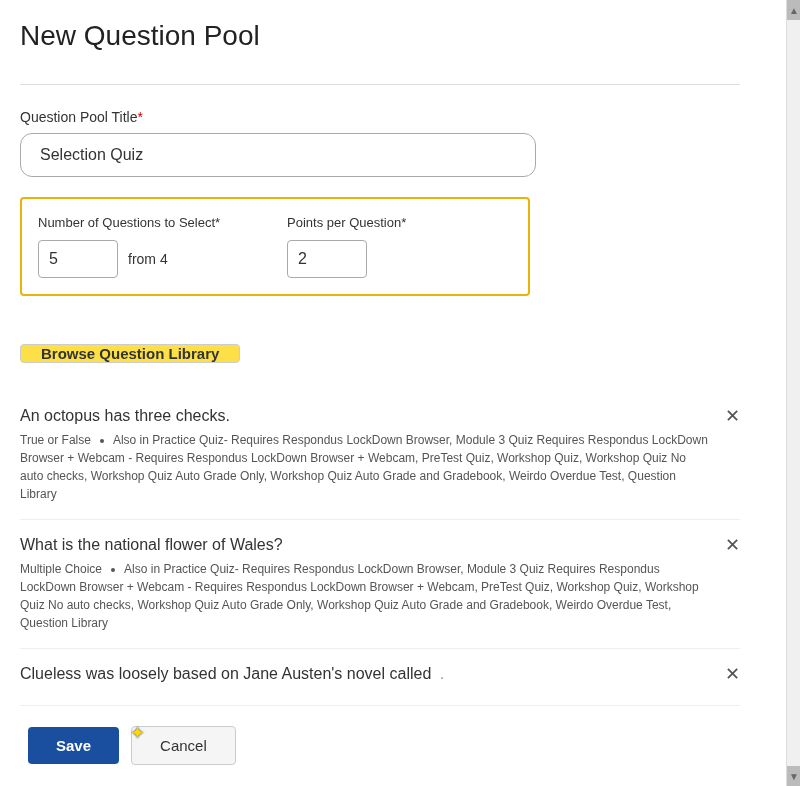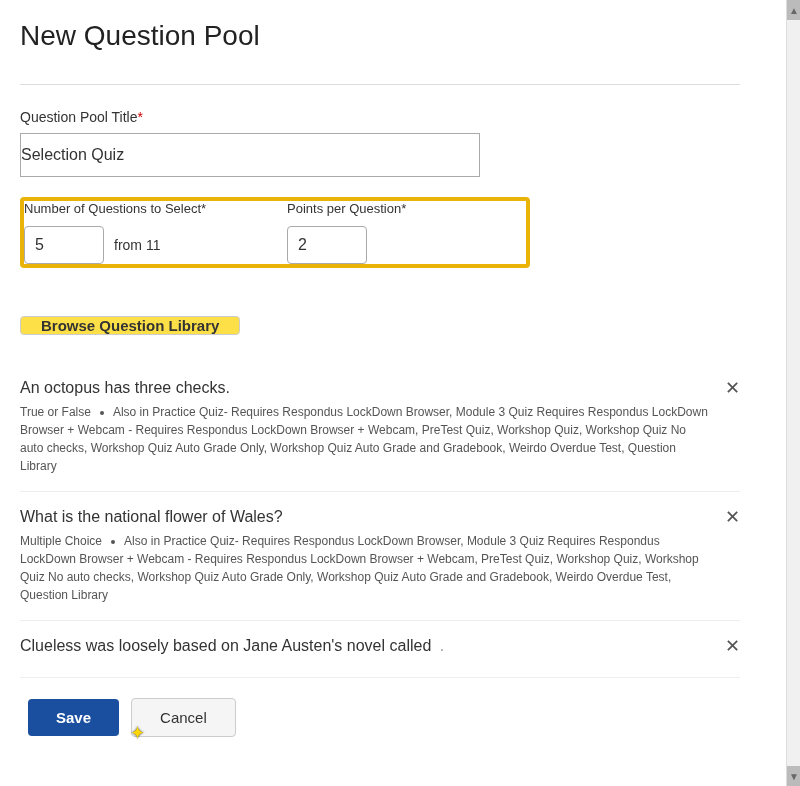--- a/index.html
+++ b/index.html
@@ -29,33 +29,33 @@
     }
     .field-label {
       font-size: 14px;
       color: #333;
       margin-bottom: 8px;
     }
     .field-label .required {
       color: #c00;
     }
     .text-input {
-      width: 460px;
+      width: 516px;
       height: 44px;
       border: 1px solid #aaa;
-      border-radius: 0;
-      padding: 0 0;
+      border-radius: 12px;
+      padding: 0 19px;
       font-size: 16px;
       color: #333;
       outline: none;
     }
     .question-select-box {
-      border: 4px solid #eab308;
-      border-radius: 4px;
-      padding: 0;
+      border: 2px solid #eab308;
+      border-radius: 4px;
+      padding: 16px;
       margin-top: 20px;
       width: 510px;
       display: flex;
       gap: 0;
     }
     .num-questions-section {
       flex: 1;
     }
     .points-section {
       flex: 1;
@@ -219,21 +219,21 @@
     </div>
     <input type="text" class="text-input" value="Selection Quiz" style="">
 
     <div class="question-select-box">
       <div class="num-questions-section">
         <div class="sub-label">
           <span>Number of Questions to Select</span><span class="required">*</span>
         </div>
         <div class="number-input-row">
           <input type="text" class="number-input" value="5" style="">
-          <span class="from-text">from 11</span>
+          <span class="from-text">from 4</span>
         </div>
       </div>
       <div class="points-section">
         <div class="sub-label">
           <span>Points per Question</span><span class="required">*</span>
         </div>
         <input type="text" class="number-input" value="2" style="">
       </div>
     </div>
 

